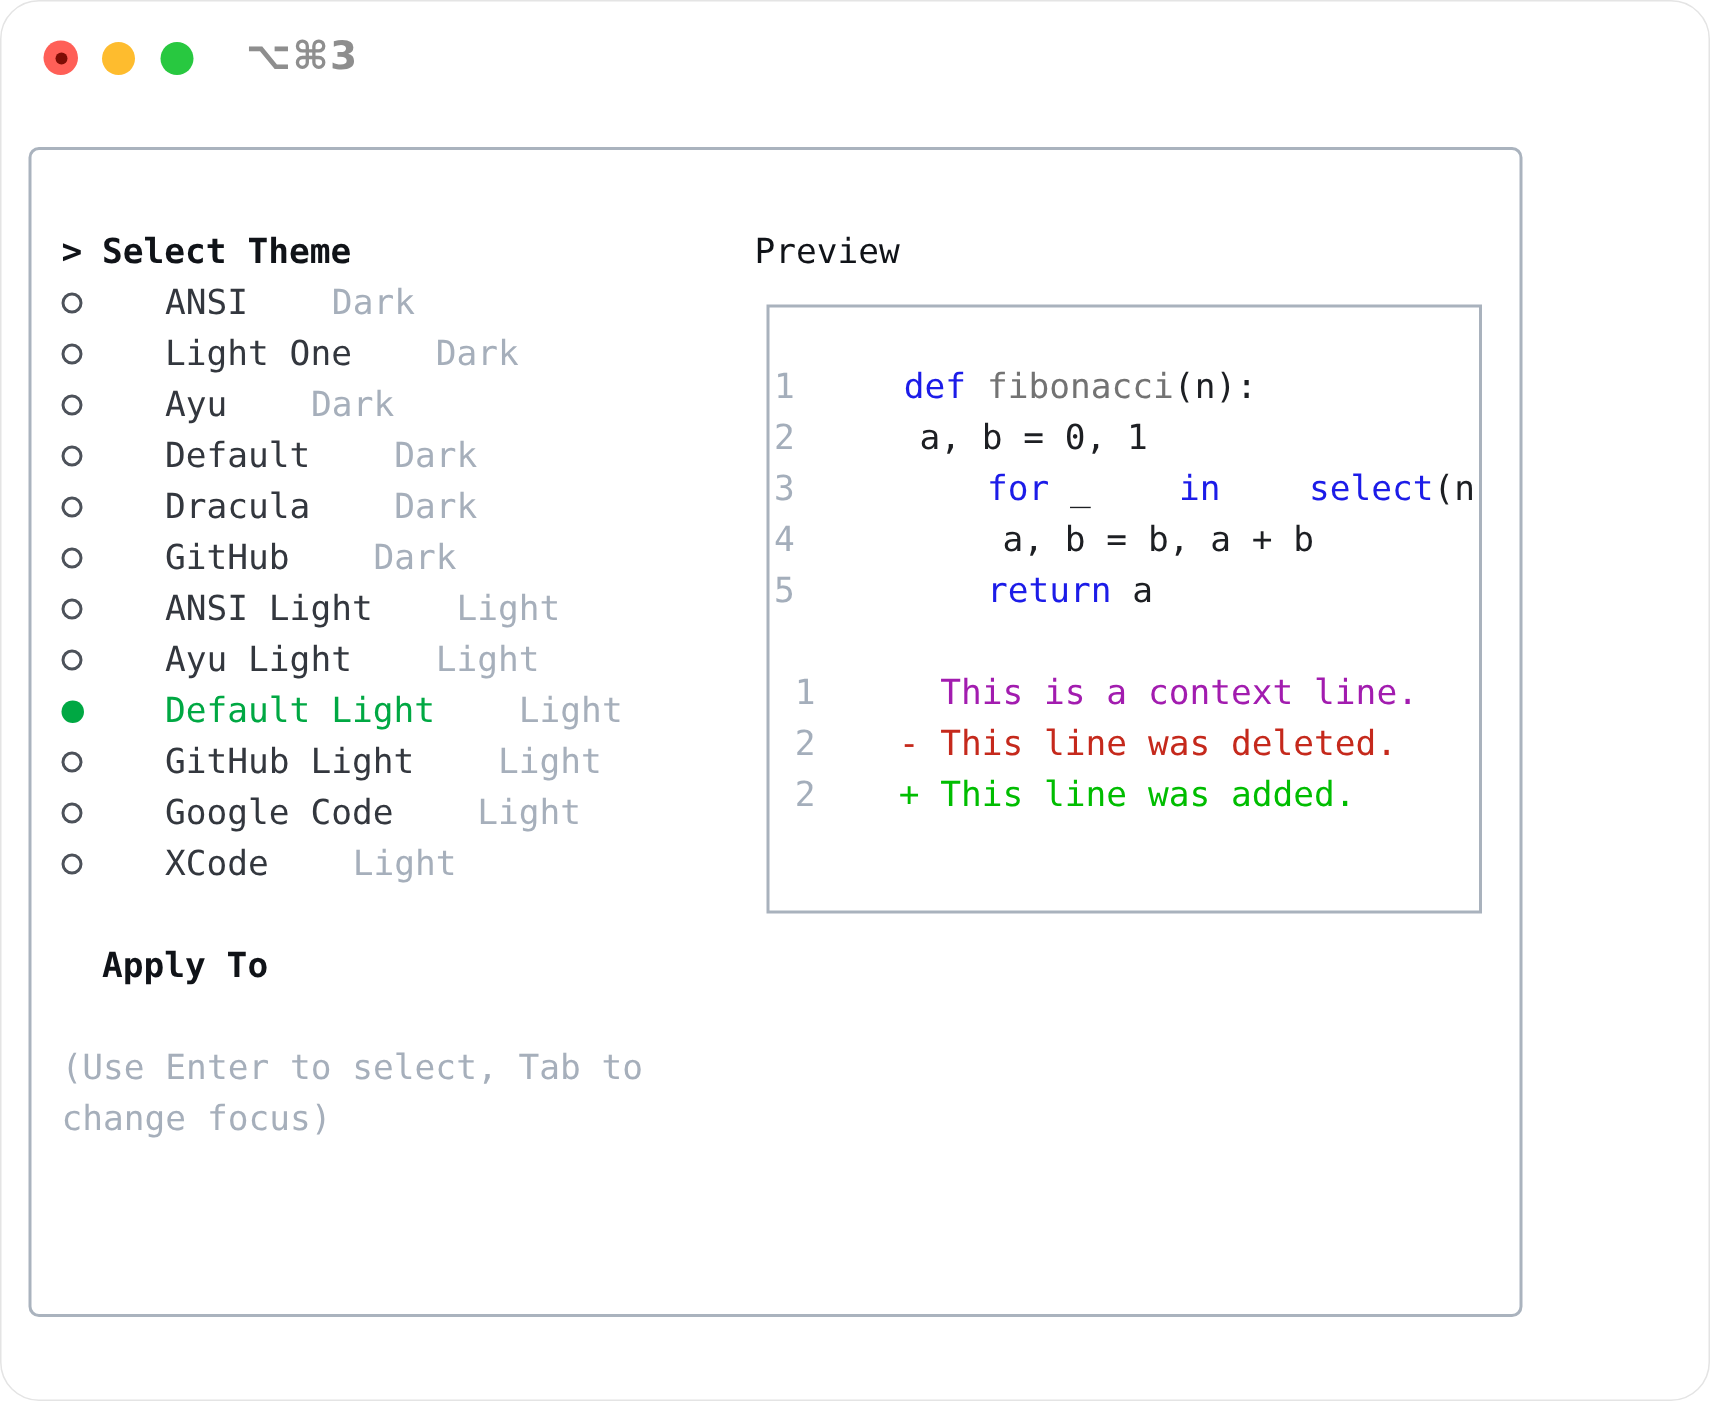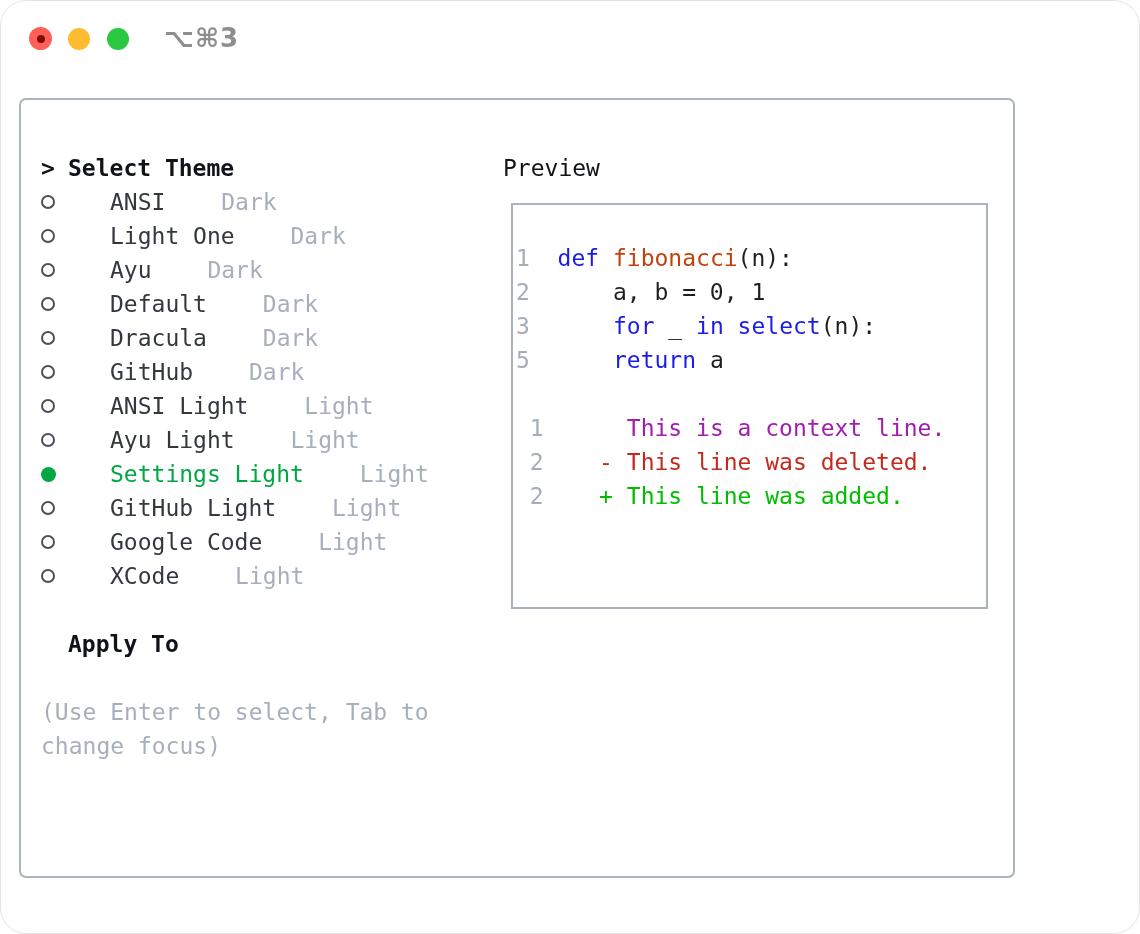--- a/index.html
+++ b/index.html
@@ -59,22 +59,22 @@
   .pv-box {
     position:absolute; left:490px; top:103px;
     width:477px; height:406px;
     border:2px solid #a9b2bd;
     background:#ffffff;
     padding:36px 0 0 3px;
     overflow:hidden;
   }
   .pv-line { height:34px; line-height:34px; font-size:23px; white-space:pre; }
   .tok-num   { color:#a4aebb; }
-  .tok-kw    { color:#1c1ce8; }
-  .tok-fn    { color:#c2410c; }
+  .tok-kw    { color:#1c1ce8;margin-left:45px; }
+  .tok-fn    { color:#737373; }
   .tok-plain { color:#1d1f23; }
   .tok-ctx   { color:#a21caf; }
   .tok-del   { color:#c5291c; }
   .tok-add   { color:#00bd00; }
 </style>
 </head>
 <body>
 
 <div class="titlebar">
   <span class="tl tl-close">
@@ -149,21 +149,21 @@
           <span class="gutter">
             <span class="ring"></span>
           </span>
           <span class="item-name">Ayu Light</span>
           <span class="item-variant"> Light</span>
         </div>
         <div class="row clickable sel">
           <span class="gutter">
             <span class="dotsel"></span>
           </span>
-          <span class="item-name">Settings Light</span>
+          <span class="item-name">Default Light</span>
           <span class="item-variant"> Light</span>
         </div>
         <div class="row clickable">
           <span class="gutter">
             <span class="ring"></span>
           </span>
           <span class="item-name">GitHub Light</span>
           <span class="item-variant"> Light</span>
         </div>
         <div class="row clickable">
@@ -197,20 +197,21 @@
     <div class="help">(Use Enter to select, Tab to change focus)</div>
   </div>
 
   <div class="preview-title">Preview</div>
 
   <div class="pv-box">
     <div id="pv-lines">
         <div class="pv-line"><span class="tok-num">1  </span><span class="tok-kw">def</span><span class="tok-plain"> </span><span class="tok-fn">fibonacci</span><span class="tok-plain">(n):</span></div>
         <div class="pv-line"><span class="tok-num">2  </span><span class="tok-plain">    a, b = 0, 1</span></div>
         <div class="pv-line"><span class="tok-num">3  </span><span class="tok-plain">    </span><span class="tok-kw">for</span><span class="tok-plain"> _ </span><span class="tok-kw">in</span><span class="tok-plain"> </span><span class="tok-kw">select</span><span class="tok-plain">(n):</span></div>
+        <div class="pv-line"><span class="tok-num">4  </span><span class="tok-plain">        a, b = b, a + b</span></div>
         <div class="pv-line"><span class="tok-num">5  </span><span class="tok-plain">    </span><span class="tok-kw">return</span><span class="tok-plain"> a</span></div>
         <div class="pv-line"></div>
         <div class="pv-line"><span class="tok-num"> 1</span><span class="tok-plain">      </span><span class="tok-ctx">This is a context line.</span></div>
         <div class="pv-line"><span class="tok-num"> 2</span><span class="tok-plain">    </span><span class="tok-del">- This line was deleted.</span></div>
         <div class="pv-line"><span class="tok-num"> 2</span><span class="tok-plain">    </span><span class="tok-add">+ This line was added.</span></div>
       </div>
   </div>
 
 </div>
 

